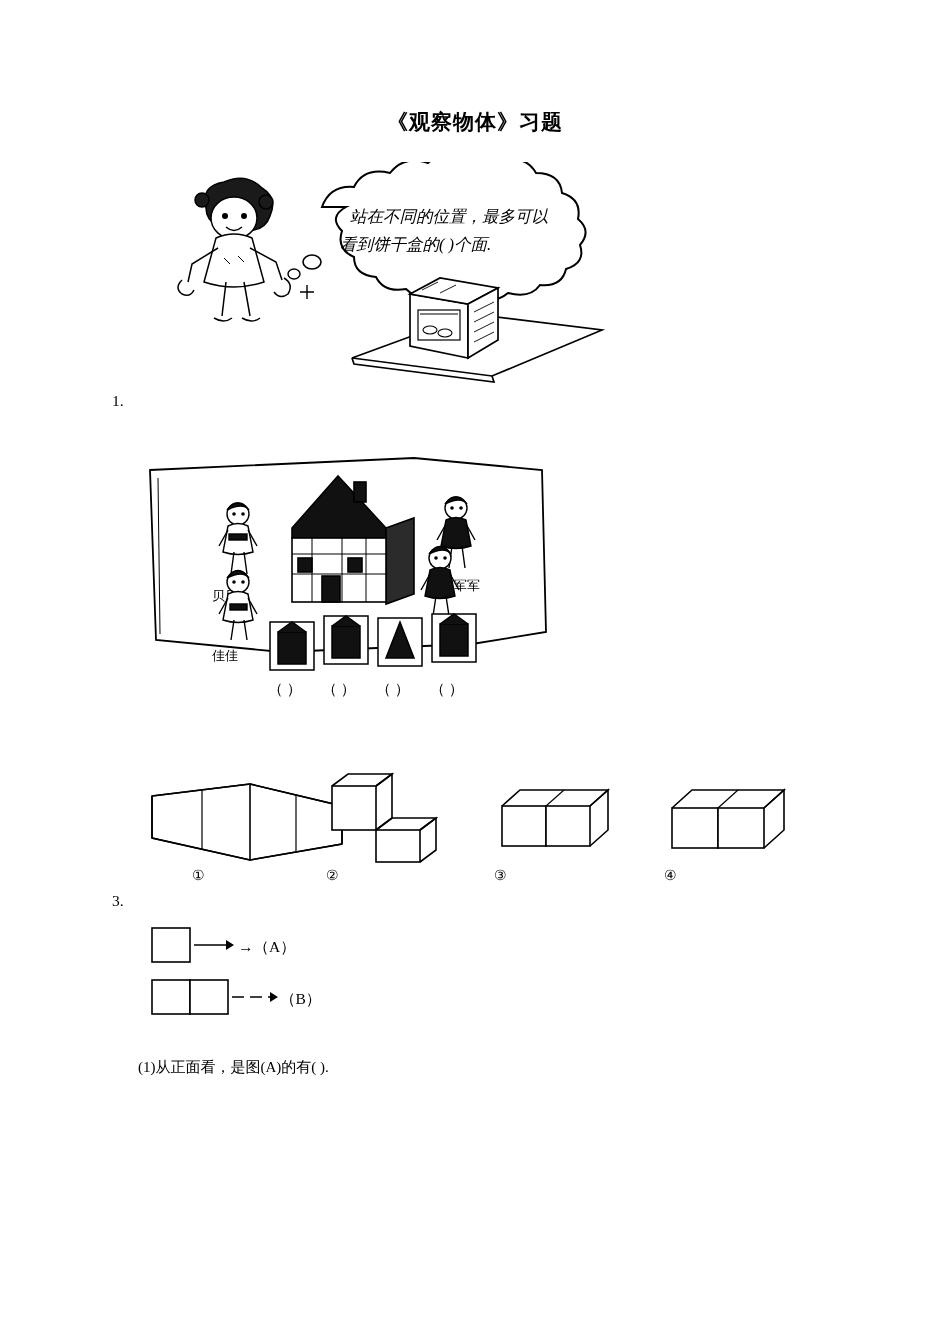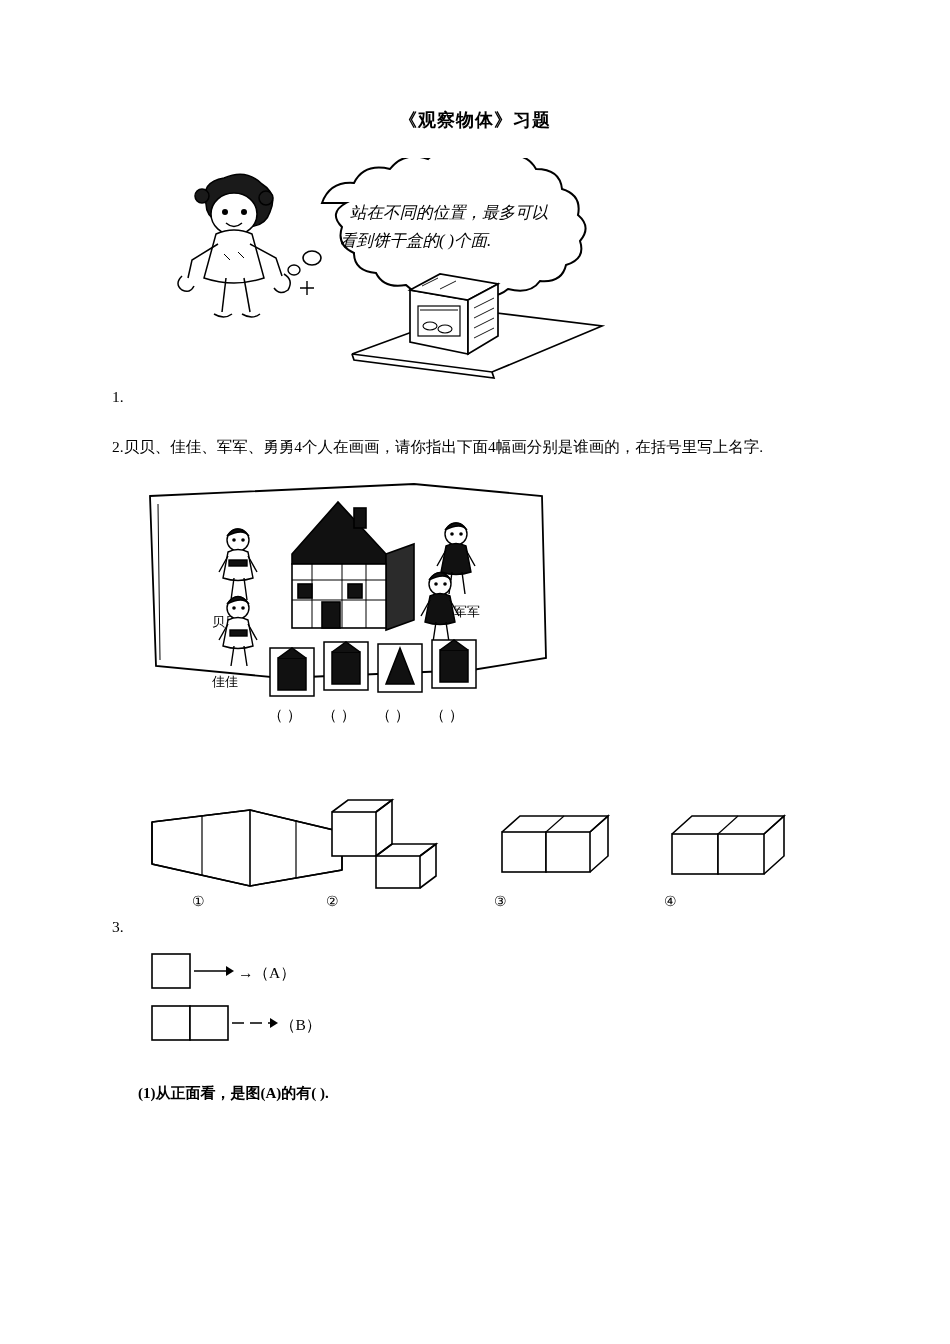--- a/index.html
+++ b/index.html
@@ -17,21 +17,21 @@
   }
   .page {
     position: relative;
     width: 950px;
     height: 1344px;
     box-sizing: border-box;
     padding: 0 112px;
   }
   .doc-title {
     text-align: center;
-    font-size: 18px;
+    font-size: 21px;
     font-weight: bold;
     letter-spacing: 1px;
     margin-top: 108px;
     font-family: "Liberation Serif", "DejaVu Serif", serif;
   }
   .section-heading {
     font-size: 19px;
     font-weight: bold;
     margin-top: 52px;
     letter-spacing: 1px;
@@ -76,21 +76,20 @@
     position: relative;
     height: 110px;
     margin-top: 12px;
   }
   .fig4 svg { position: absolute; left: 30px; top: 0; }
 
   .sub-q {
     font-size: 15px;
     margin: 0;
     padding-left: 26px;
-    font-weight: bold;
   }
   .gap-sm { height: 26px; }
   .gap-md { height: 34px; }
 </style>
 </head>
 <body>
 
 <div class="page">
 
   <div class="doc-title">《观察物体》习题</div>
@@ -163,21 +162,20 @@
 
         <path d="M250 128 l16 -8 M268 131 l16 -8" stroke-width="0.9"></path>
       </g>
     </svg>
   </div>
 
   <div class="q-num-line">1.</div>
 
   <div class="gap-sm"></div>
 
-  <p class="q-text">2.贝贝、佳佳、军军、勇勇4个人在画画，请你指出下面4幅画分别是谁画的，在括号里写上名字.</p>
 
   <div class="fig2">
     <svg width="620" height="262" viewBox="0 0 620 262">
 
       <g fill="none" stroke="#000" stroke-width="1.8">
         <path d="M8 16 L272 4 L400 16 L404 178 L330 190 L140 198 L14 186 Z"></path>
         <path d="M16 24 L18 180" stroke-width="1"></path>
       </g>
 
       <g fill="none" stroke="#000" stroke-width="1.6">

